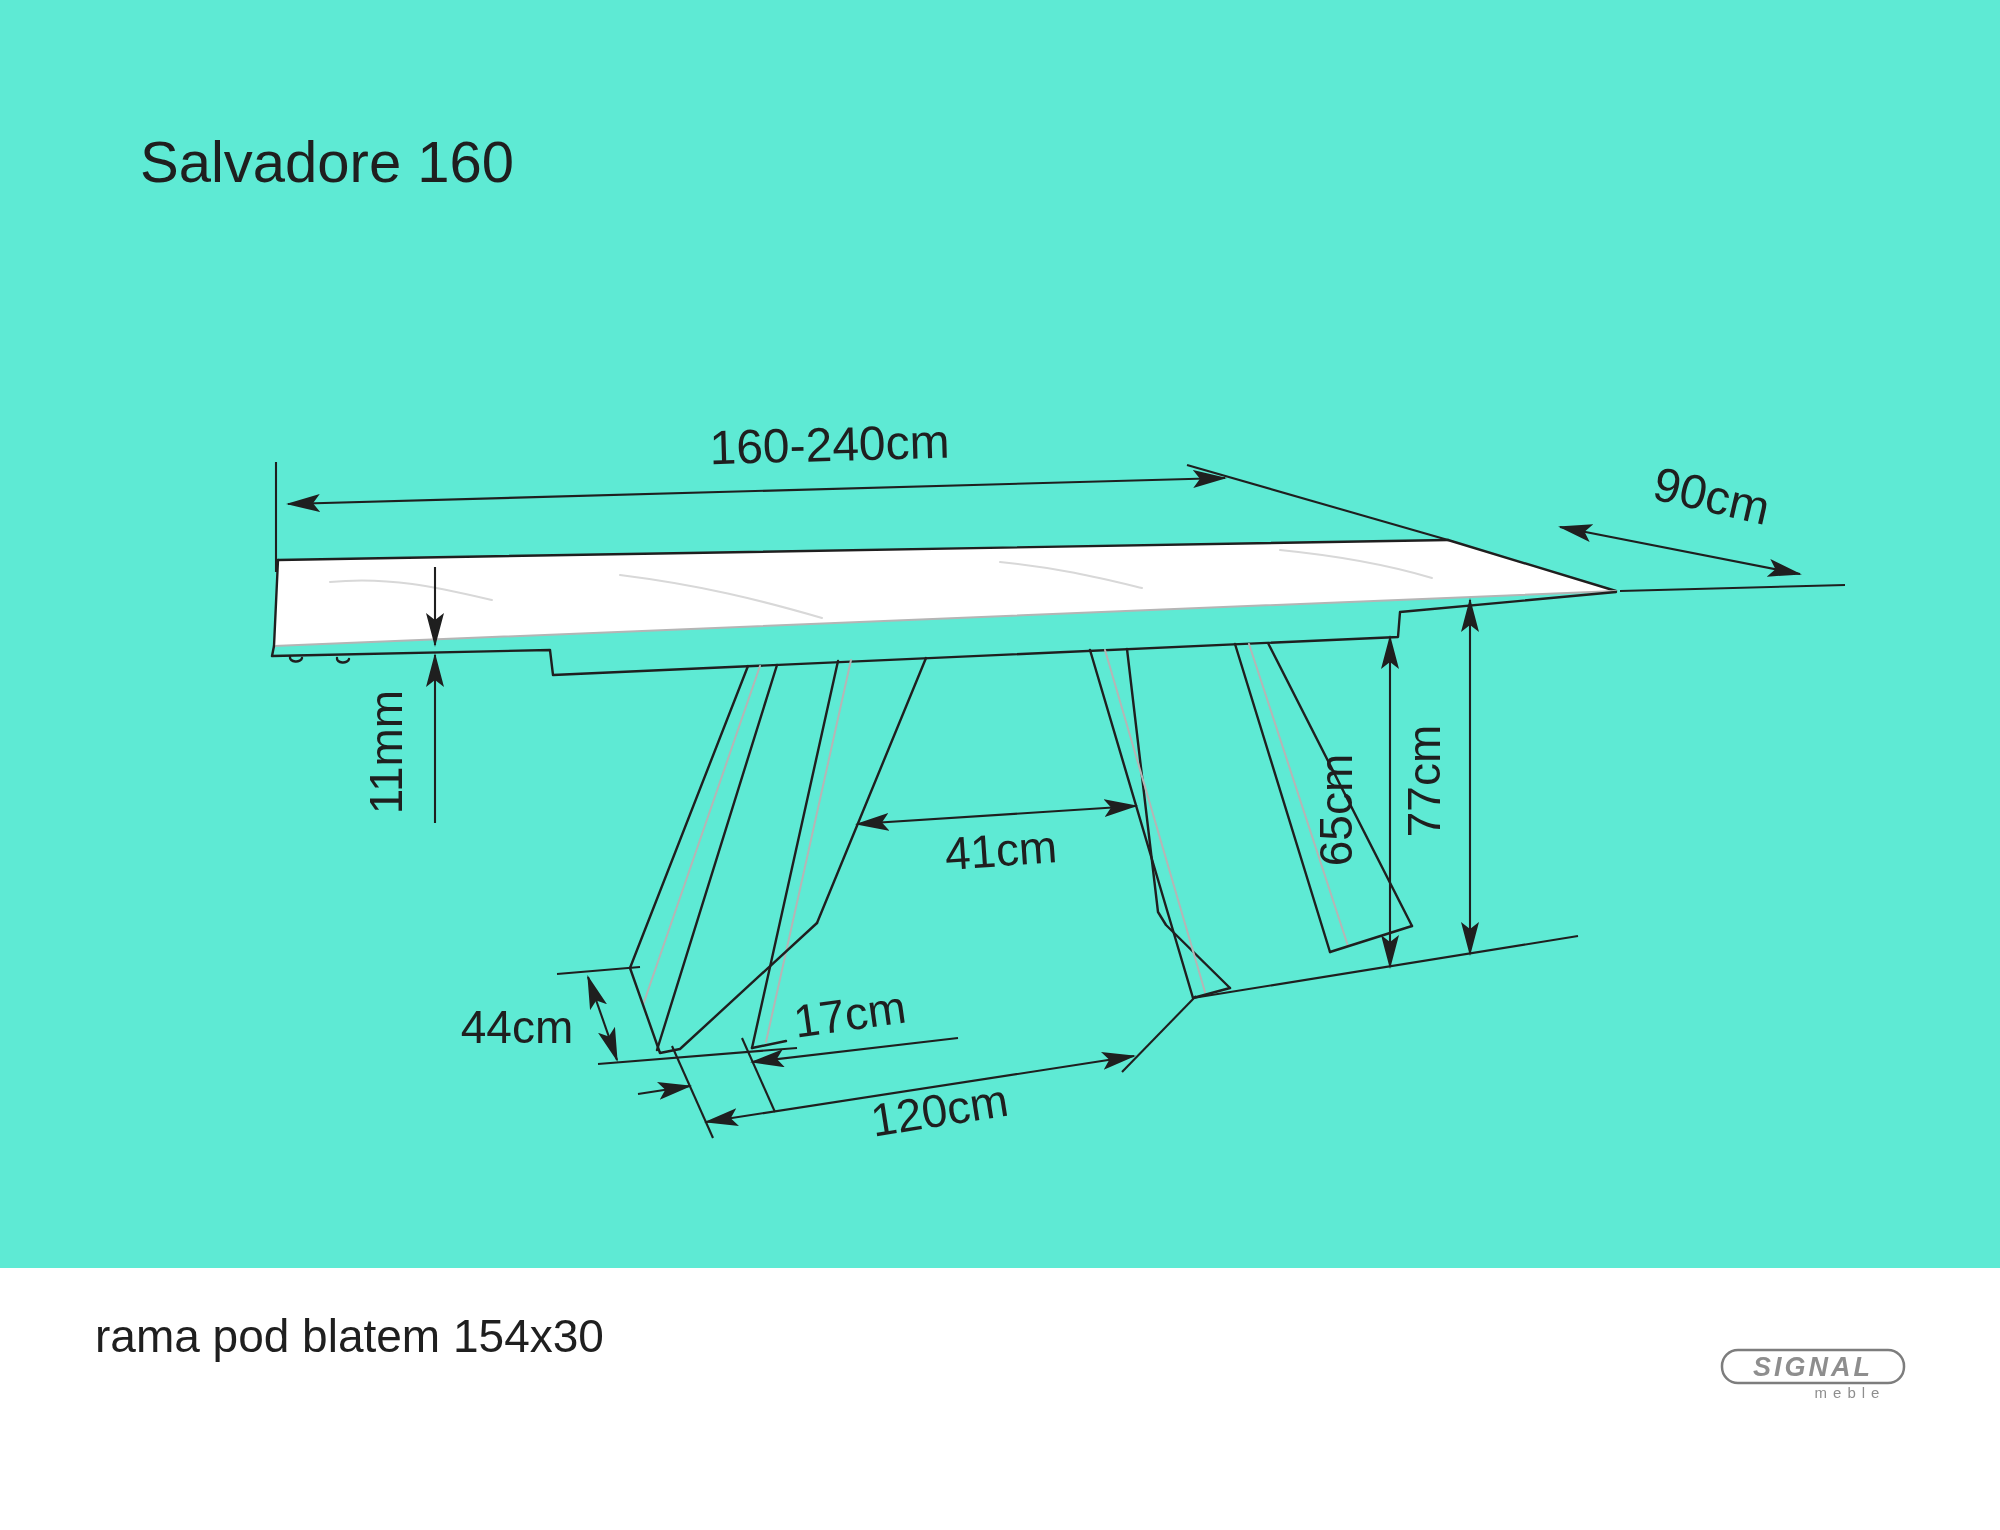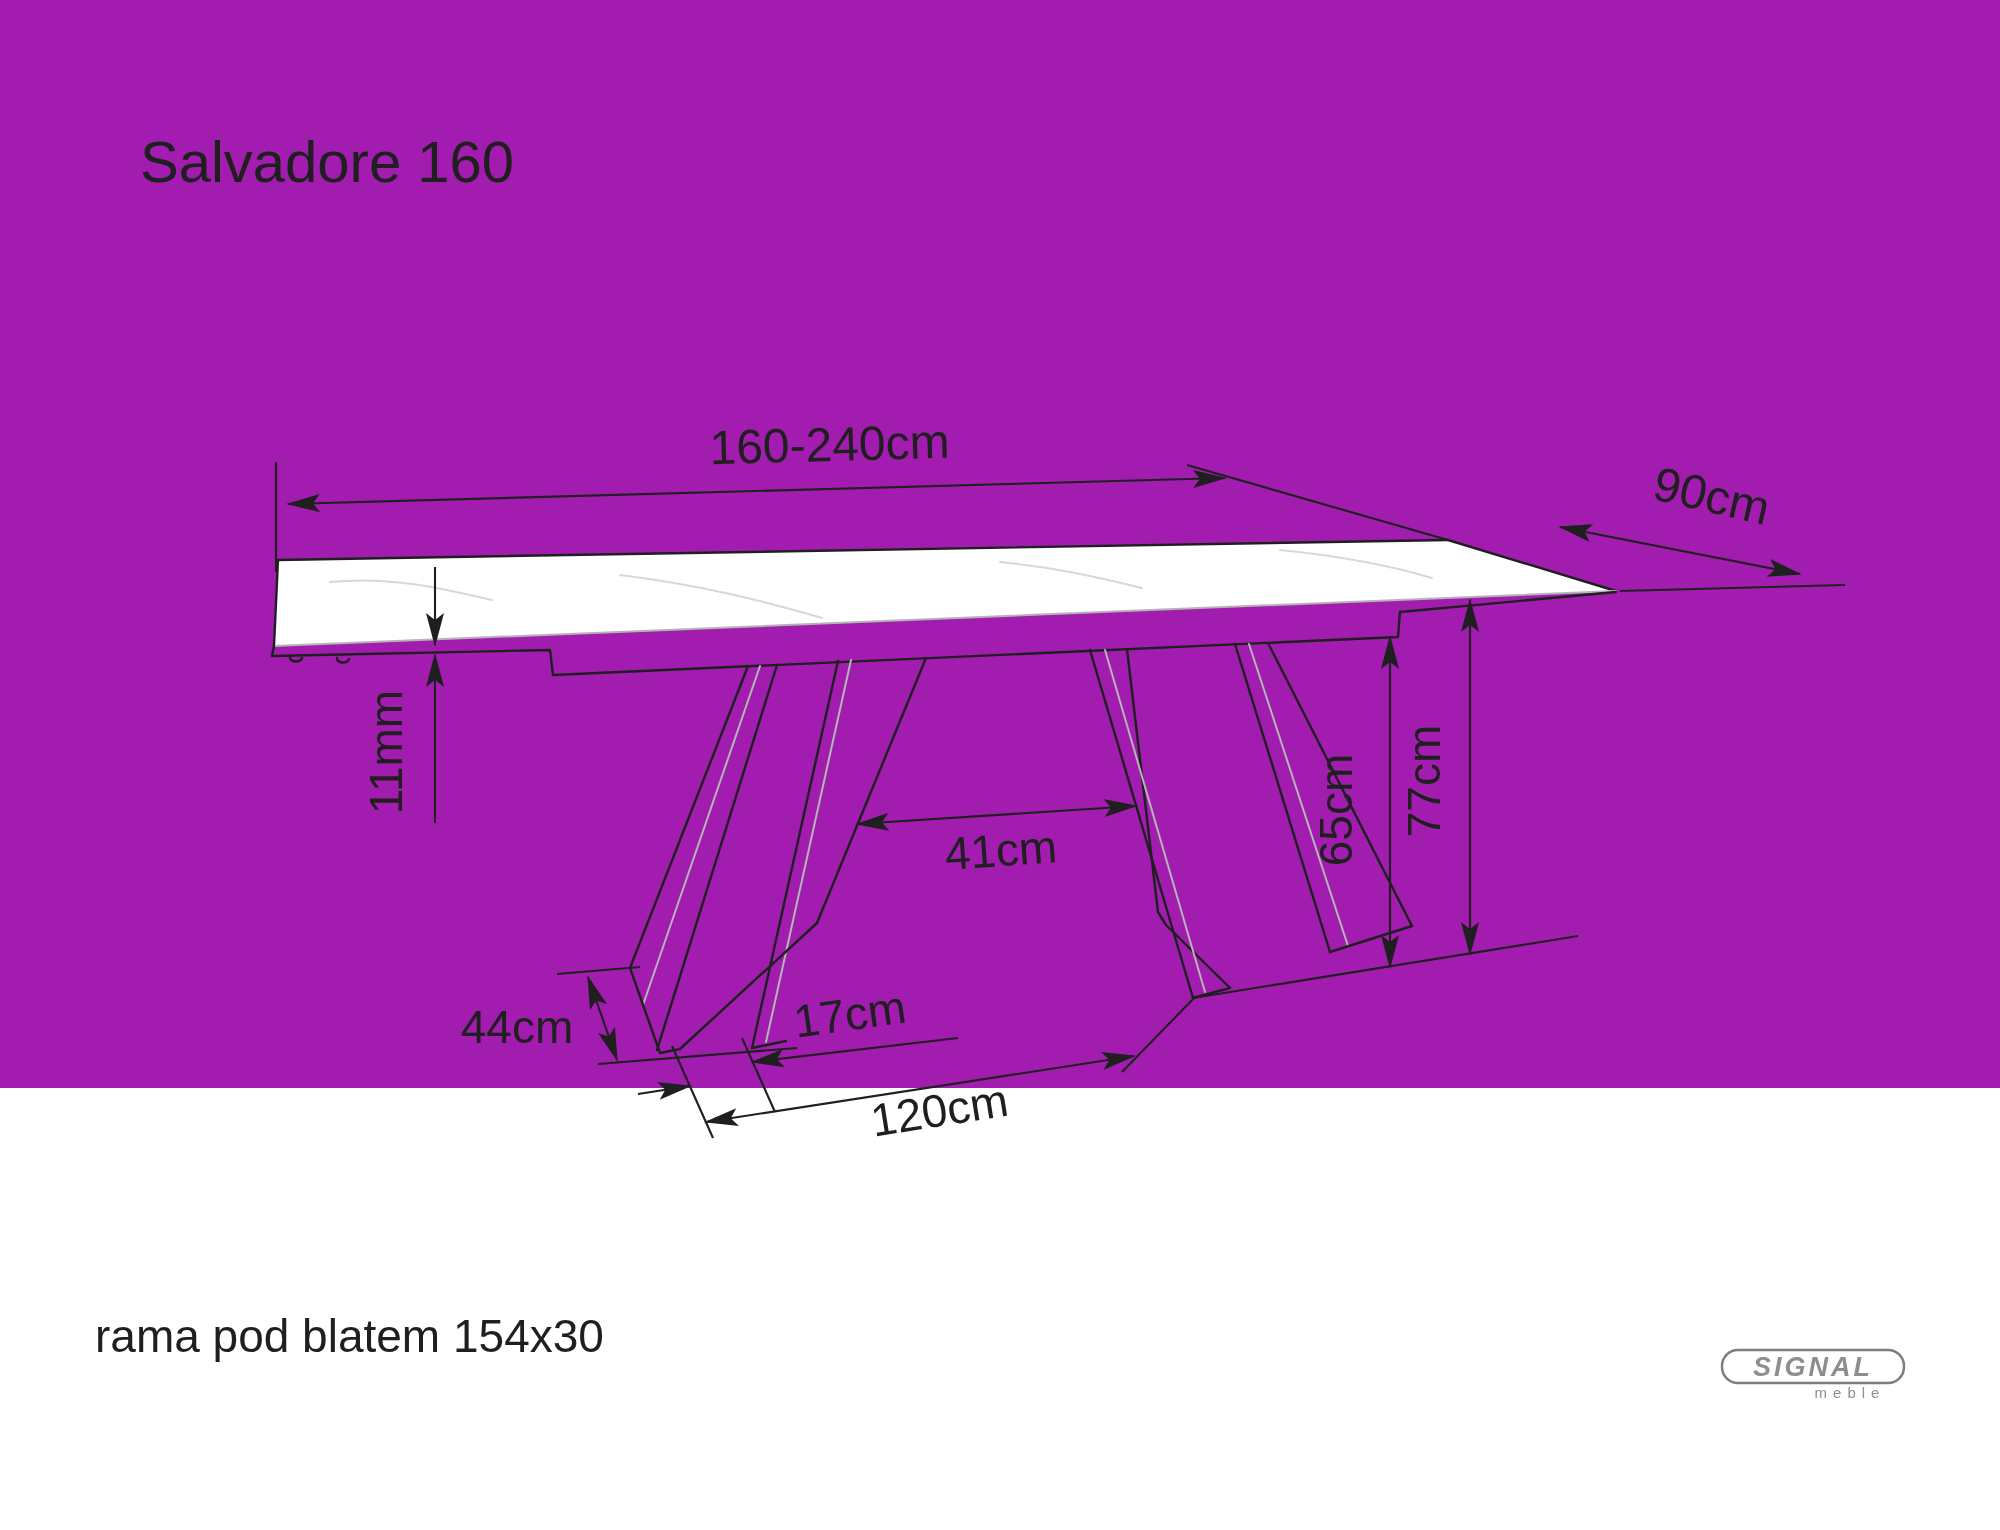--- a/index.html
+++ b/index.html
@@ -1,17 +1,17 @@
 <!DOCTYPE html>
 <html><head>
 <meta charset="utf-8">
 <style>
   html,body{margin:0;padding:0;background:#ffffff;}
   body{width:2000px;height:1530px;overflow:hidden;font-family:"Liberation Sans", sans-serif;}
-  .page{position:relative;width:2000px;height:1088px;background:#a21caf;}
+  .page{position:relative;width:2000px;height:1268px;background:#5eead4;}
   svg{display:block;}
   .ink{stroke:#1f1f1f;fill:none;stroke-width:2.4;stroke-linecap:round;stroke-linejoin:round;}
   .dim{stroke:#1f1f1f;fill:none;stroke-width:2.1;stroke-linecap:butt;}
   .soft{stroke:#b5b5b5;fill:none;stroke-width:2;stroke-linecap:round;}
   .vein{stroke:#d8d8d8;fill:none;stroke-width:2;stroke-linecap:round;}
   .lbl{fill:#1f1f1f;font-size:46px;}
   .lbl-big{fill:#1f1f1f;font-size:48px;}
   .title{fill:#1f1f1f;font-size:58px;}
   .note{fill:#1f1f1f;font-size:46px;}
   .brand{fill:#8e8e8e;font-size:27px;font-weight:bold;font-style:italic;letter-spacing:3px;}

